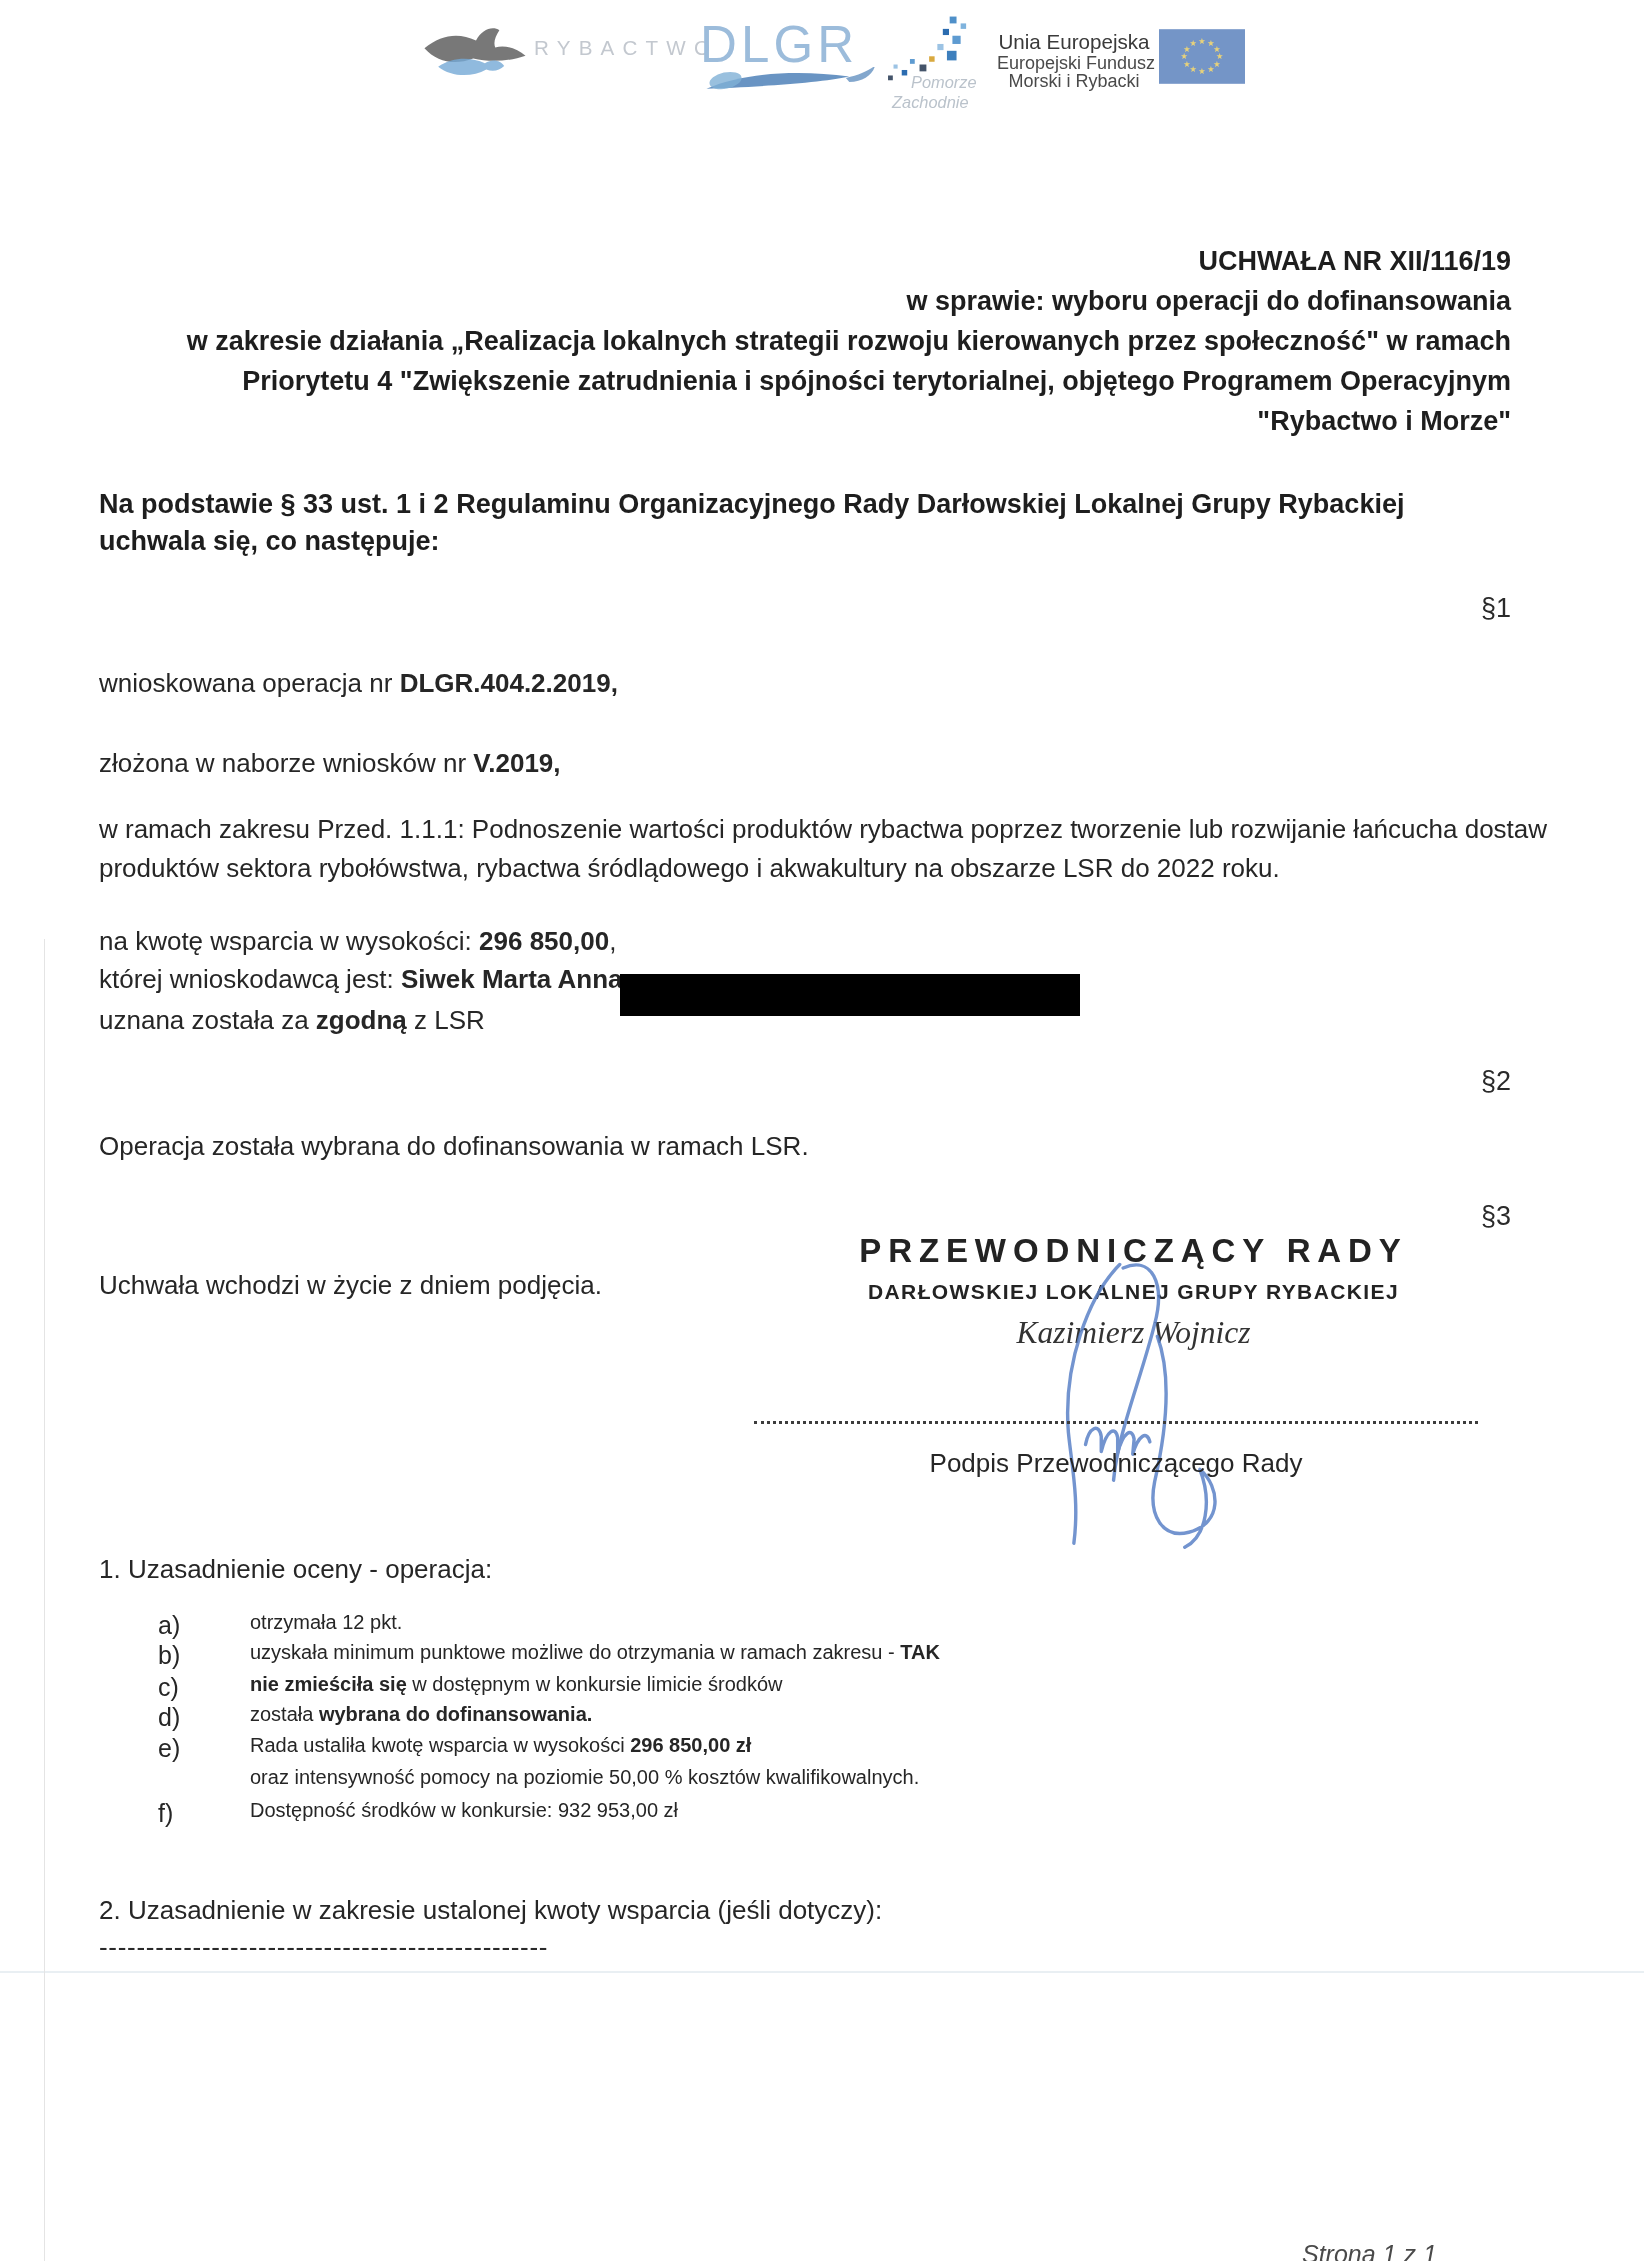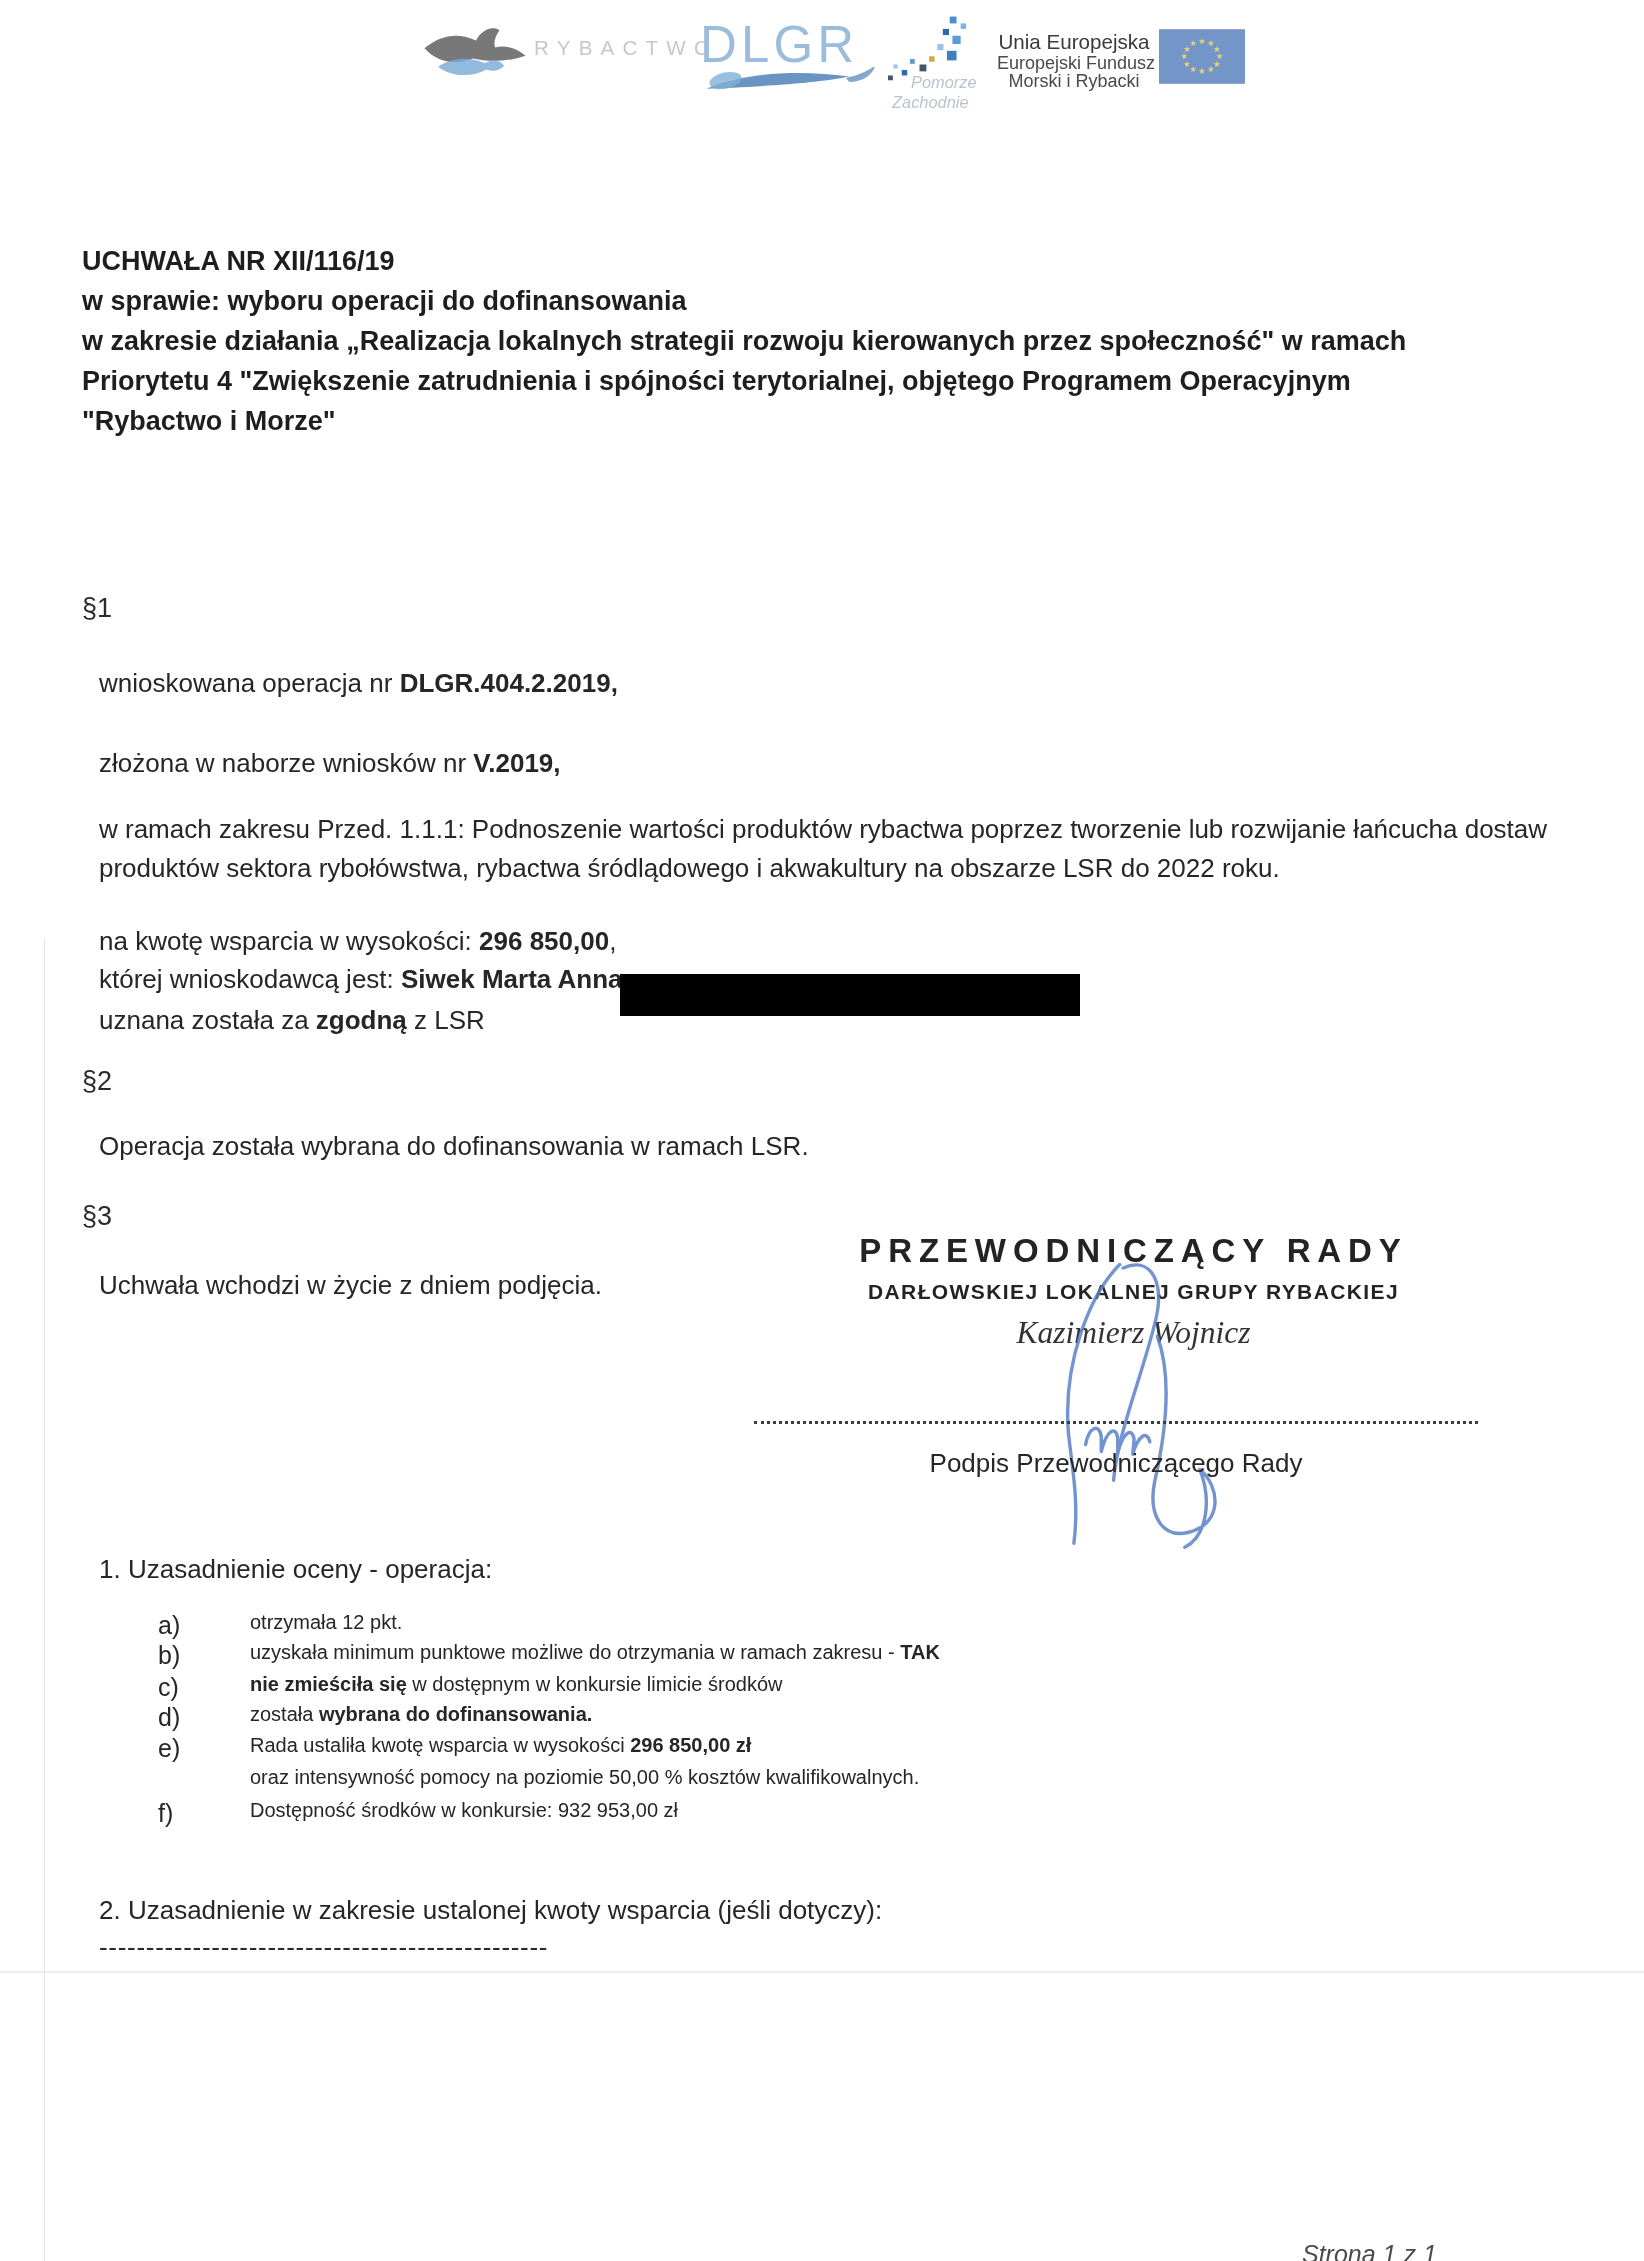--- a/index.html
+++ b/index.html
@@ -1,20 +1,20 @@
 <!DOCTYPE html>
 <html style="font-size:11px"><head>
 <meta charset="utf-8">
 <style>
   html,body{margin:0;padding:0;background:#fff;}
   #page{position:relative;width:1645px;height:2261px;background:#ffffff;overflow:hidden;
         font-family:"Liberation Sans",sans-serif;color:#242424;}
   .abs{position:absolute;}
   .nw{white-space:nowrap;}
-  .ctr{left:82px;width:1439px;text-align:left;}
+  .ctr{left:72px;width:1439px;text-align:right;}
   b{font-weight:bold;}
   .titleline{font-size:27px;font-weight:bold;line-height:40px;color:#1e1e1e;}
   .preline{font-size:27px;font-weight:bold;line-height:37px;color:#1e1e1e;}
   .body38{font-size:26px;line-height:33px;color:#262626;}
   .marker{font-size:27px;color:#2a2a2a;}
   .li-letter{position:absolute;left:158px;font-size:25px;color:#262626;}
   .li-text{position:absolute;left:250px;font-size:20px;color:#262626;white-space:nowrap;}
   .stamp1{font-size:33px;font-weight:bold;letter-spacing:6.9px;color:#232323;}
   .stamp2{font-size:21px;font-weight:bold;letter-spacing:1.4px;color:#232323;}
   .signame{font-family:"Liberation Serif",serif;font-style:italic;font-size:31.5px;color:#333;}
@@ -90,20 +90,24 @@
   </svg>
 
   <div class="abs ctr" style="top:241px">
     <div class="titleline nw">UCHWAŁA NR XII/116/19</div>
     <div class="titleline nw">w sprawie: wyboru operacji do dofinansowania</div>
     <div class="titleline nw">w zakresie działania „Realizacja lokalnych strategii rozwoju kierowanych przez społeczność" w ramach</div>
     <div class="titleline nw">Priorytetu 4 "Zwiększenie zatrudnienia i spójności terytorialnej, objętego Programem Operacyjnym</div>
     <div class="titleline nw">"Rybactwo i Morze"</div>
   </div>
 
+  <div class="abs" style="left:99px;top:486px">
+    <div class="preline nw">Na podstawie § 33 ust. 1 i 2 Regulaminu Organizacyjnego Rady Darłowskiej Lokalnej Grupy Rybackiej</div>
+    <div class="preline nw">uchwala się, co następuje:</div>
+  </div>
 
   <div class="abs ctr marker" style="top:593px">§1</div>
 
   <div class="abs body38 nw" style="left:99px;top:667px"><span>wnioskowana operacja nr </span><b>DLGR.404.2.2019,</b></div>
 
 
   <div class="abs body38 nw" style="left:99px;top:747px"><span>złożona w naborze wniosków nr </span><b>V.2019,</b></div>
 
   <div class="abs" style="left:99px;top:810px">
     <div class="body38 nw" style="line-height:39px">w ramach zakresu Przed. 1.1.1: Podnoszenie wartości produktów rybactwa poprzez tworzenie lub rozwijanie łańcucha dostaw</div>

